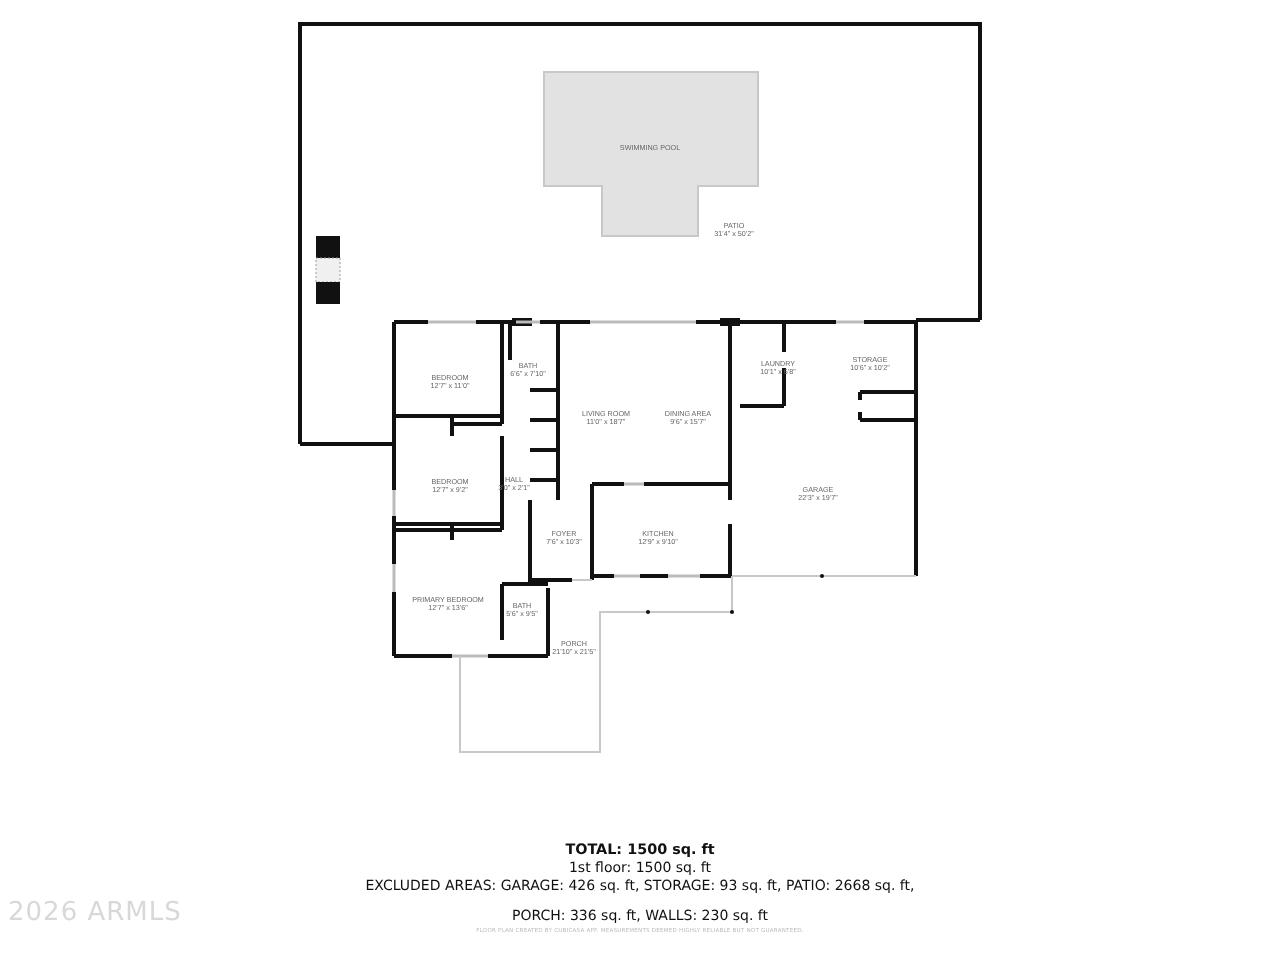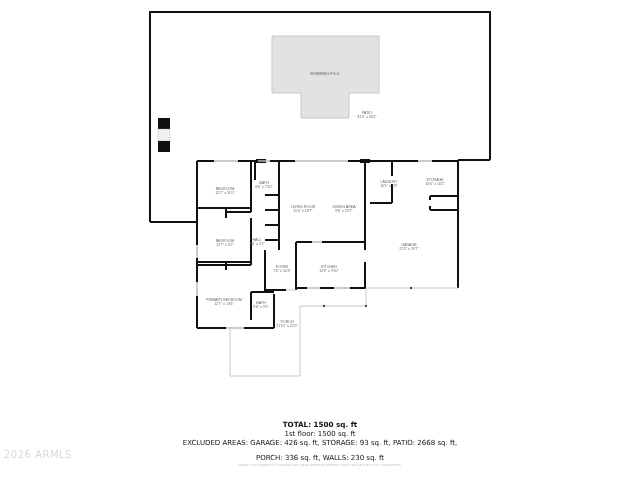--- a/index.html
+++ b/index.html
@@ -6,21 +6,21 @@
   body { width:640px; height:480px; background:#ffffff; position:relative; overflow:hidden; font-family:"Liberation Sans", sans-serif; }
   #plan { position:absolute; left:0; top:0; width:640px; height:480px; }
   .lbl { position:absolute; font-family:"Liberation Sans", sans-serif; font-size:3.6px; color:#666; text-align:center; line-height:4.4px; white-space:nowrap; transform:translateX(-50%); }
   .lbl .dim { display:block; }
   .summary { position:absolute; left:0; width:640px; text-align:center; font-family:"DejaVu Sans", sans-serif; color:#111; }
   .s-total { top:420px; font-size:7.2px; font-weight:bold; }
   .s-floor { top:430px; font-size:7px; }
   .s-excl { top:439px; font-size:7px; }
   .s-excl2 { top:454px; font-size:7px; }
   .s-credit { top:463px; font-size:2.8px; color:#bbb; letter-spacing:0.1px; }
-  .watermark { position:absolute; left:4px; top:449px; font-family:"DejaVu Sans", sans-serif; font-size:10px; color:#d8d8d8; letter-spacing:0.5px;text-align:center; }
+  .watermark { position:absolute; left:4px; top:449px; font-family:"DejaVu Sans", sans-serif; font-size:13px; color:#d8d8d8; letter-spacing:0.5px;text-align:center; }
 </style>
 </head>
 <body>
 
 <svg id="plan" viewBox="0 0 640 480" xmlns="http://www.w3.org/2000/svg">
 
   <g stroke="#111" stroke-width="2" fill="none">
     <polyline points="150,222 150,12 490,12 490,160"></polyline>
     <line x1="150" y1="222" x2="197" y2="222"></line>
     <line x1="458" y1="160" x2="490" y2="160"></line>

